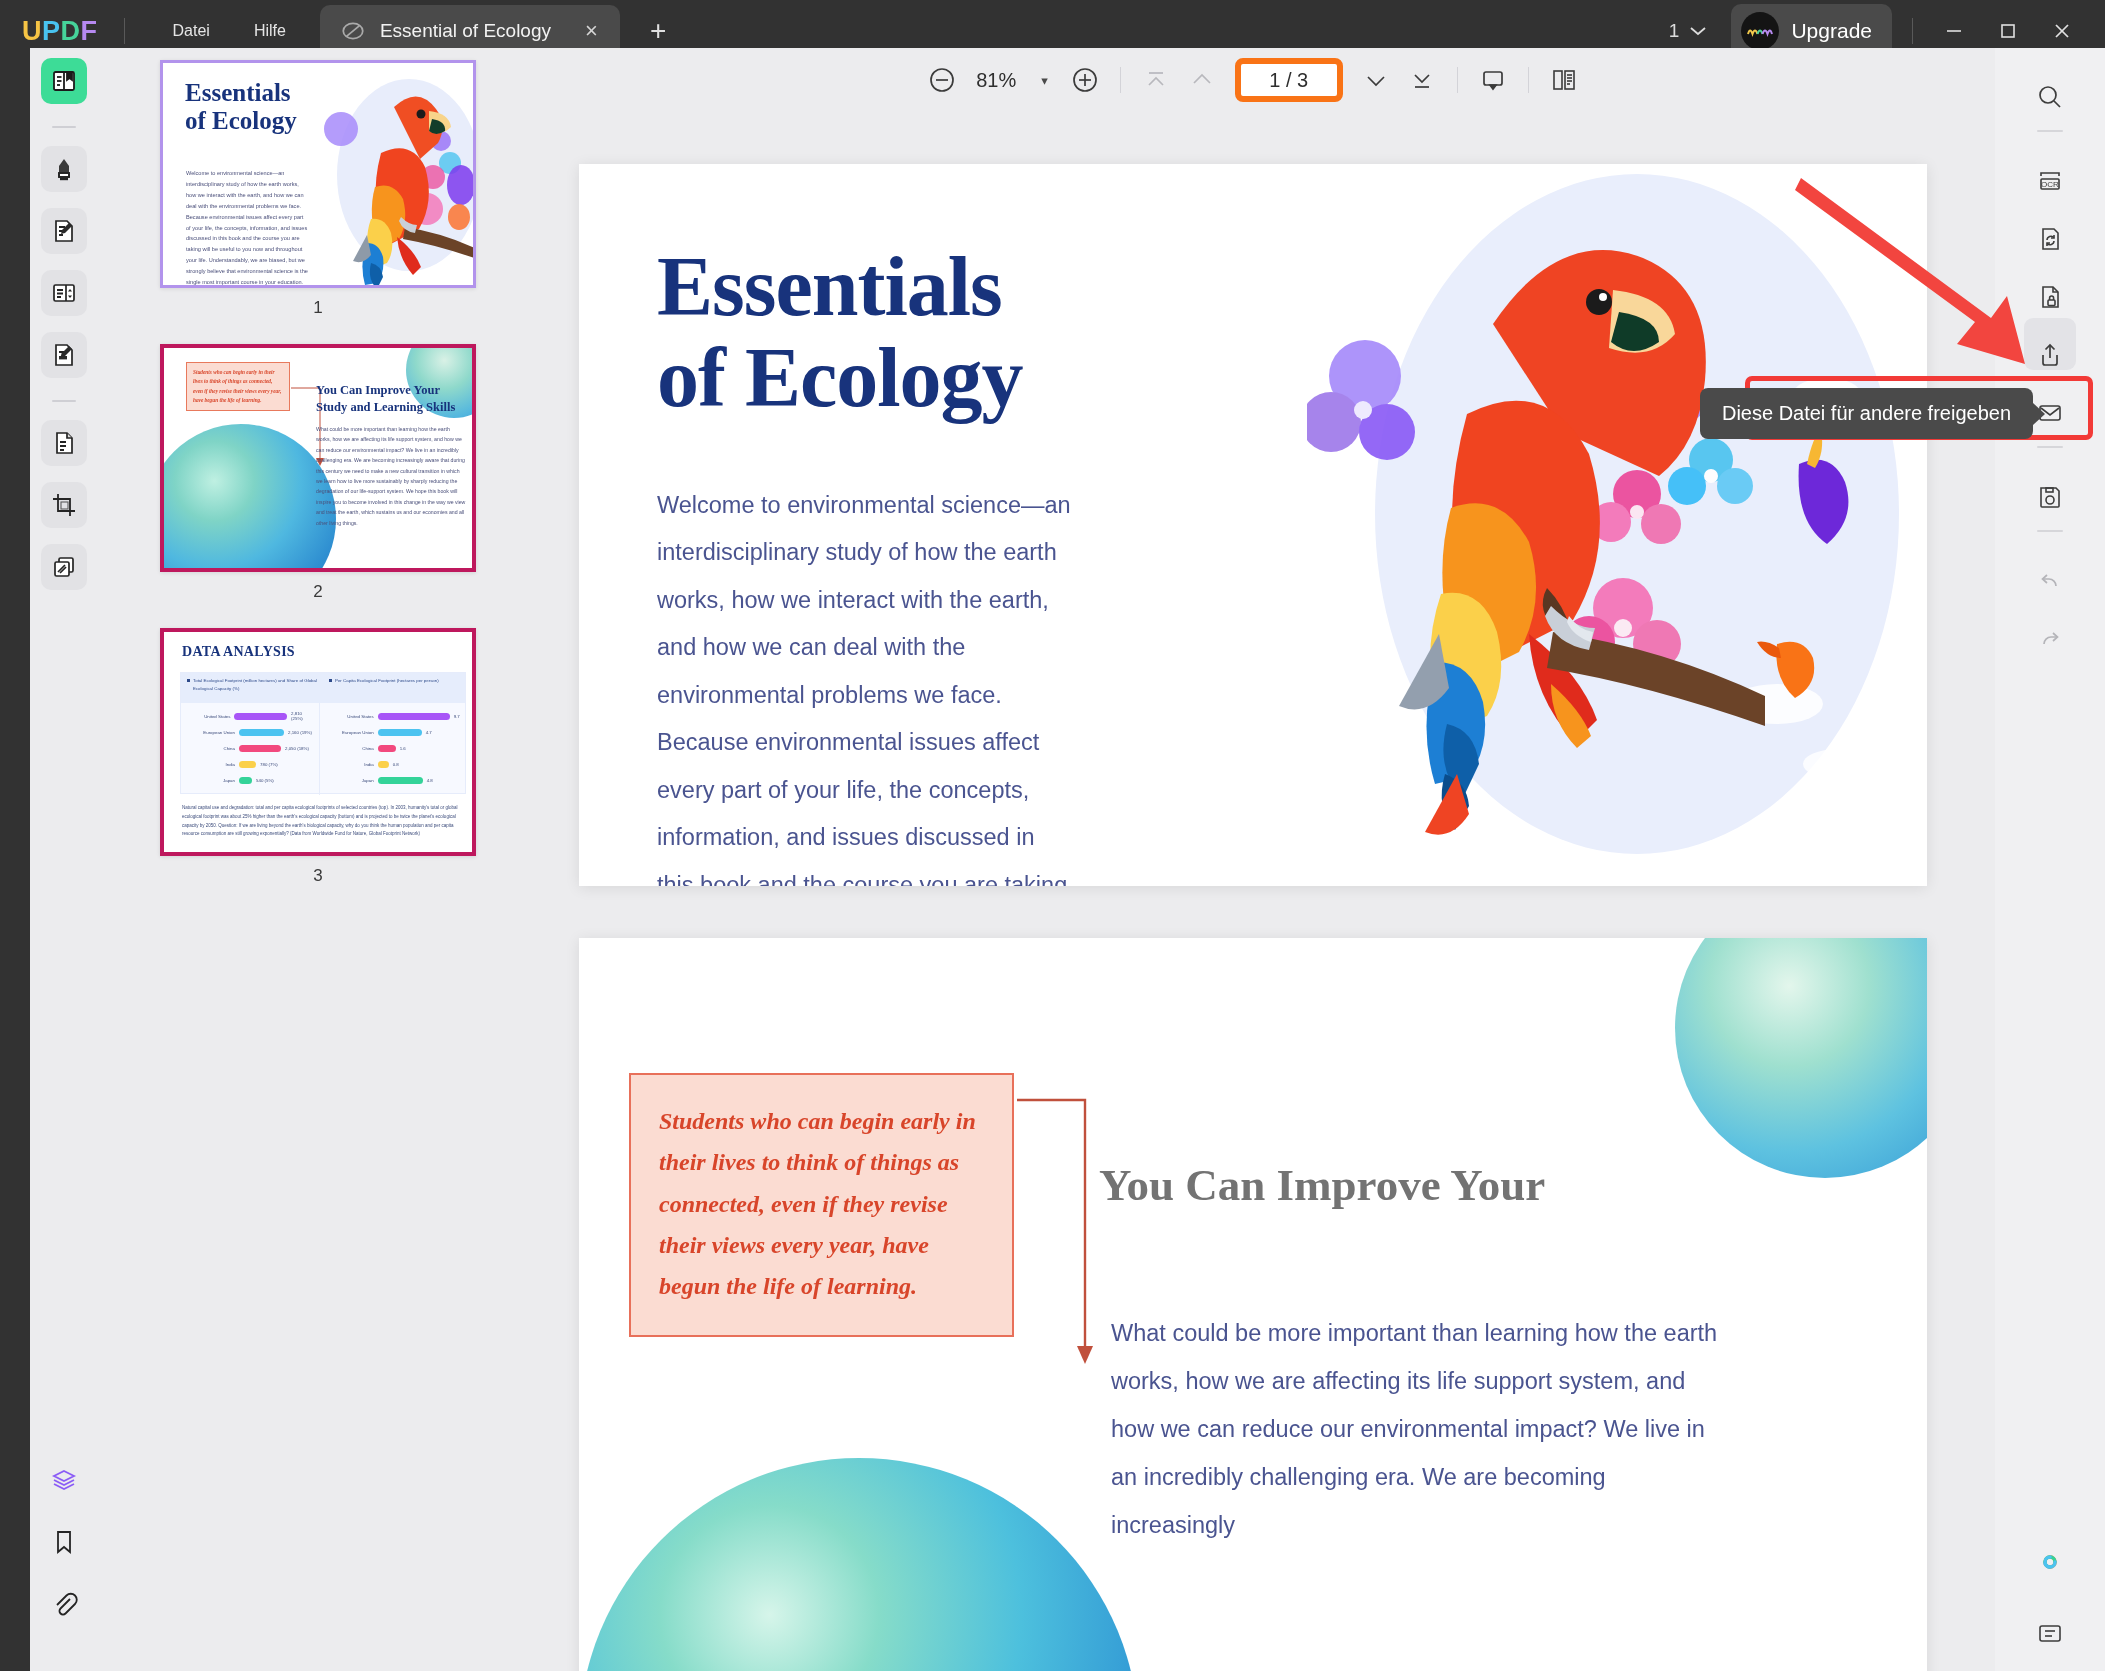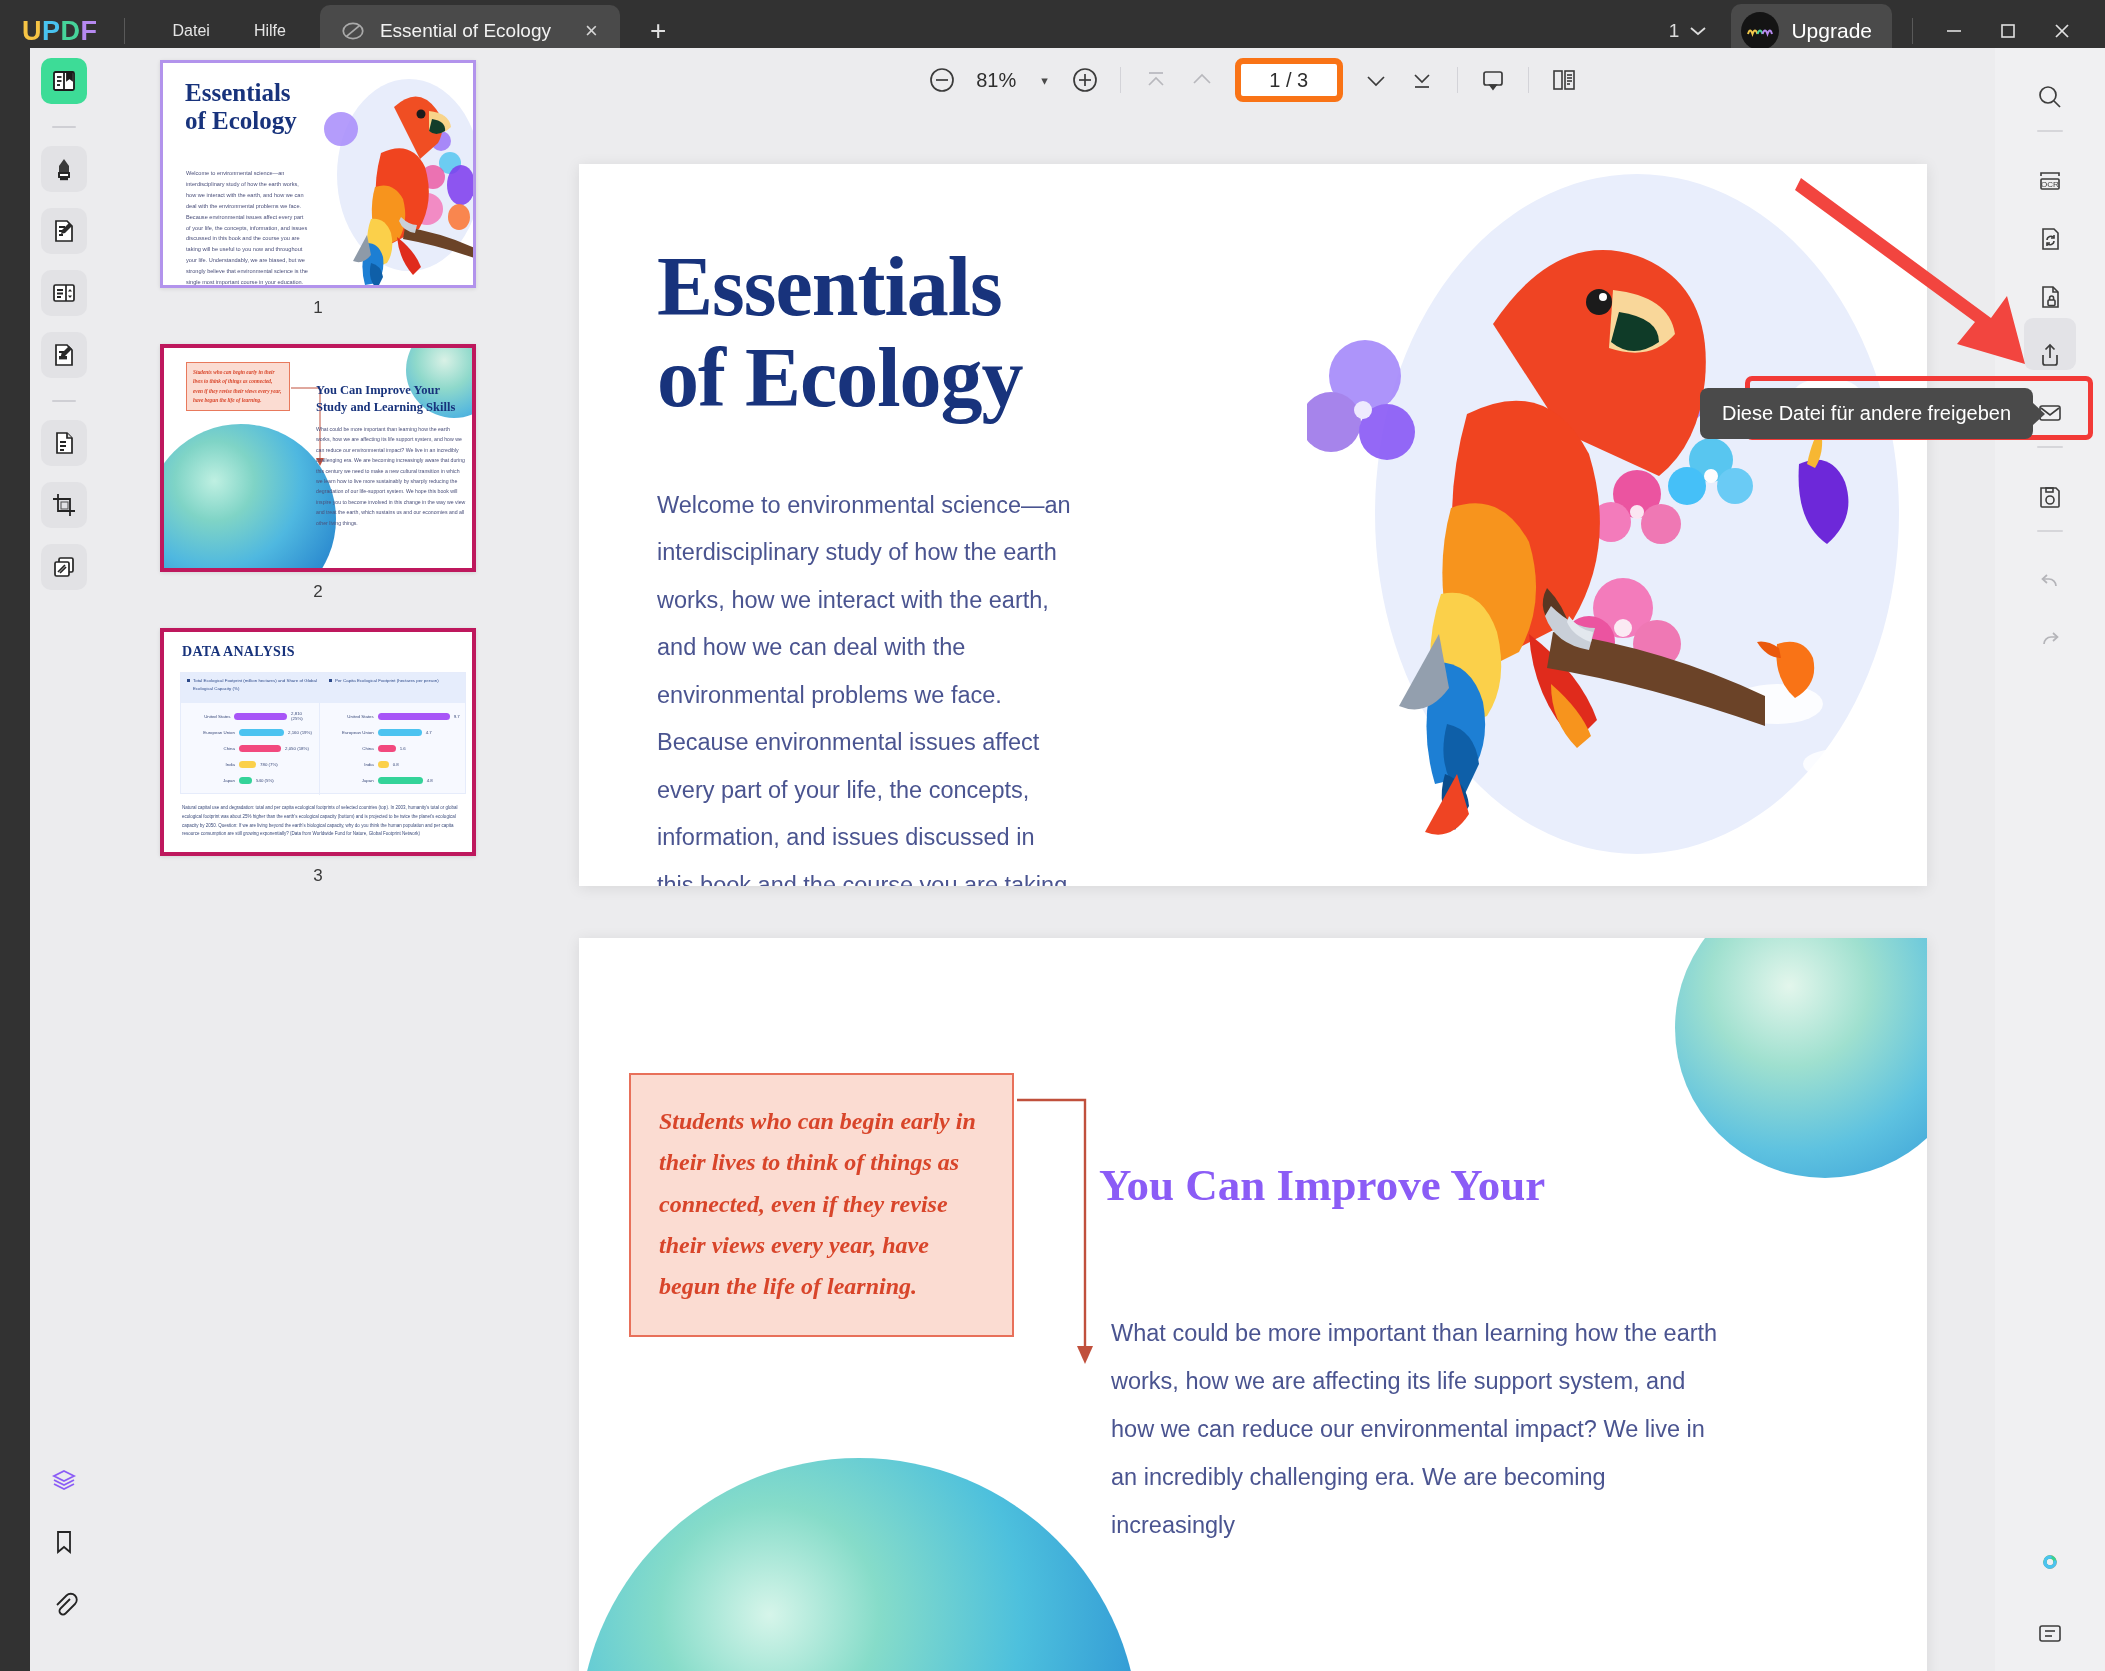--- a/index.html
+++ b/index.html
@@ -126,21 +126,21 @@
   .p1-title { position:absolute; left:78px; top:78px; font-family:"Liberation Serif", serif; font-weight:bold; color:#18337c; font-size:84px; line-height:1.08; letter-spacing:-1px; }
   .p1-body { position:absolute; left:78px; top:318px; width:420px; font-size:23.5px; color:#4a5490; line-height:2.02; }
   .p1-art { position:absolute; right:0; top:0; width:620px; height:722px; }
 
   .p2-quote {
     position:absolute; left:50px; top:135px; width:385px;
     background:#fbdcd2; border:2px solid #e8705a; padding:26px 26px 28px 28px;
     font-family:"Liberation Serif", serif; font-style:italic; font-weight:bold;
     color:#d8452a; font-size:24px; line-height:1.72;
   }
-  .p2-head { position:absolute; left:520px; top:218px; width:620px; font-family:"Liberation Serif", serif; font-weight:bold; color:#8b5cf6; font-size:45px; line-height:1.32; }
+  .p2-head { position:absolute; left:520px; top:218px; width:620px; font-family:"Liberation Serif", serif; font-weight:bold; color:#737373; font-size:45px; line-height:1.32; }
   .p2-body { position:absolute; left:532px; top:372px; width:620px; font-size:23.5px; color:#4a5490; line-height:2.04; }
   .p2-globe { position:absolute; left:0; bottom:-320px; width:560px; height:560px; border-radius:50%;
     background: radial-gradient(circle at 34% 28%, #d6f5ea 0%, #86dcc9 20%, #4dc0dd 46%, #2f95d4 72%, #1f6fb8 100%); }
   .p2-globe2 { position:absolute; right:-48px; top:-60px; width:300px; height:300px; border-radius:50%;
     background: radial-gradient(circle at 38% 36%, #e3f6ec 0%, #9fe0cf 30%, #5ec2e0 62%, #2f95d4 100%); }
   .p2-arrow { position:absolute; left:436px; top:150px; width:120px; height:290px; }
 
   
   .right-rail {
     position:absolute; top:0; right:0; width:110px; height:1623px;

